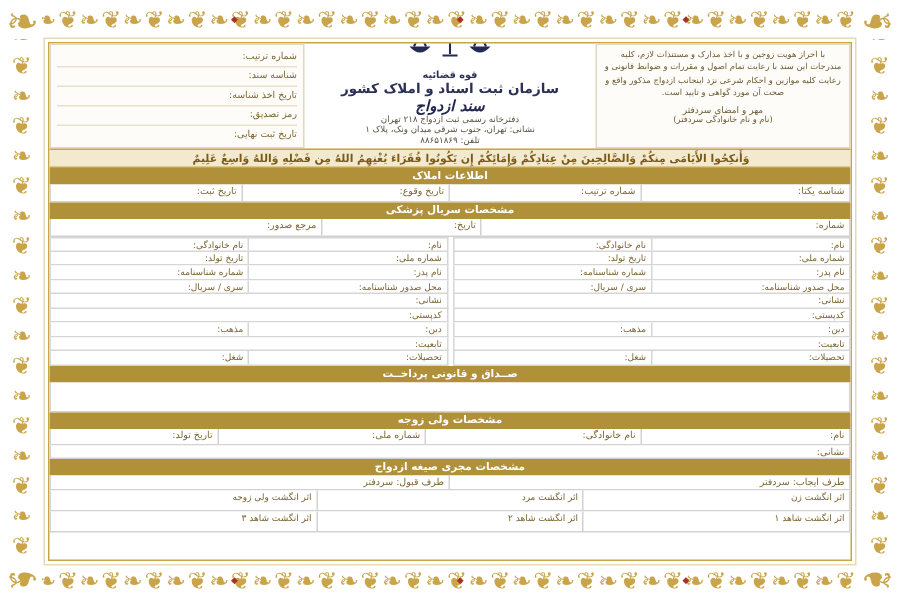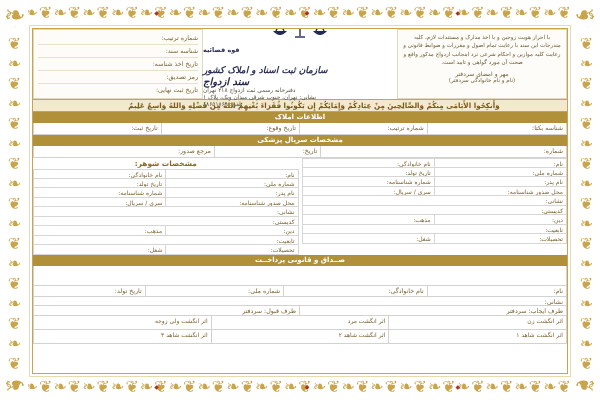--- a/index.html
+++ b/index.html
@@ -37,23 +37,23 @@
   }
   
   .hdr { display:flex; height:70px; flex:none; }
   .sidebox { width:170px; flex:none; border:1px solid #e0d8c0; background:#fdfcf8; }
   .serialbox { display:flex; flex-direction:column; padding:2px 4px; }
   .serialbox .sline {
     flex:1; font-size:6.3px; color:#7a6230; line-height:12px;
     border-bottom:1px solid #e7e0ca;
   }
   .serialbox .sline:last-child { border-bottom:none; }
-  .centerbox { flex:1; text-align:left; padding-top:17px; position:relative; }
+  .centerbox { flex:1; text-align:center; padding-top:17px; position:relative; }
   .judiciary { font-size:6.5px; font-weight:bold; color:#2c3057; }
-  .orgname   { font-size:9px;  font-weight:bold; color:#2c3057; margin-top:11px;font-style:italic; }
+  .orgname   { font-size:9px;  font-weight:bold; color:#2c3057; margin-top:1px; }
   .doctitle  { font-size:10px; font-weight:bold; font-style:italic; color:#23274d; margin-top:1px; }
   .officeline { font-size:5.8px; color:#55503f; line-height:7px; }
   .attest { padding:3px 5px; text-align:center; }
   .attest-text { font-size:5.6px; line-height:1.5; color:#6d5a33; }
   .seal-line { font-size:6px; color:#6d5a33; margin-top:3px; }
   .seal-sub  { font-size:5.6px; color:#6d5a33; }
   .emblem { position:absolute; top:-23px; left:50%; transform:translateX(-50%); }
 
   
   .verse {
@@ -195,21 +195,20 @@
         </div>
         <div class="prow">
           <div class="pcell">تابعیت:</div>
         </div>
         <div class="prow">
           <div class="pcell">تحصیلات:</div>
           <div class="pcell">شغل:</div>
         </div>
       </div>
       <div class="person">
-        <div class="ptitle">مشخصات شوهر:</div>
         <div class="prow first">
           <div class="pcell">نام:</div>
           <div class="pcell">نام خانوادگی:</div>
         </div>
         <div class="prow">
           <div class="pcell">شماره ملی:</div>
           <div class="pcell">تاریخ تولد:</div>
         </div>
         <div class="prow">
           <div class="pcell">نام پدر:</div>
@@ -235,30 +234,32 @@
         <div class="prow">
           <div class="pcell">تحصیلات:</div>
           <div class="pcell">شغل:</div>
         </div>
       </div>
     </div>
 
     <div class="gband">صــداق و قانونی پرداخــت</div>
     <div class="dowrybox"></div>
 
+    <div class="gband">مشخصات ولی زوجه</div>
     <div class="frow h11">
       <div class="fcell w26">نام:</div>
       <div class="fcell w27">نام خانوادگی:</div>
       <div class="fcell w26">شماره ملی:</div>
       <div class="fcell w21">تاریخ تولد:</div>
     </div>
     <div class="frow h9">
       <div class="fcell">نشانی:</div>
     </div>
 
+    <div class="gband">مشخصات مجری صیغه ازدواج</div>
     <div class="frow h10">
       <div class="fcell w50">طرف ایجاب: سردفتر</div>
       <div class="fcell w50">طرف قبول: سردفتر</div>
     </div>
 
     <div class="fprow">
       <div class="fpcell">اثر انگشت زن</div>
       <div class="fpcell">اثر انگشت مرد</div>
       <div class="fpcell">اثر انگشت ولی زوجه</div>
     </div>

